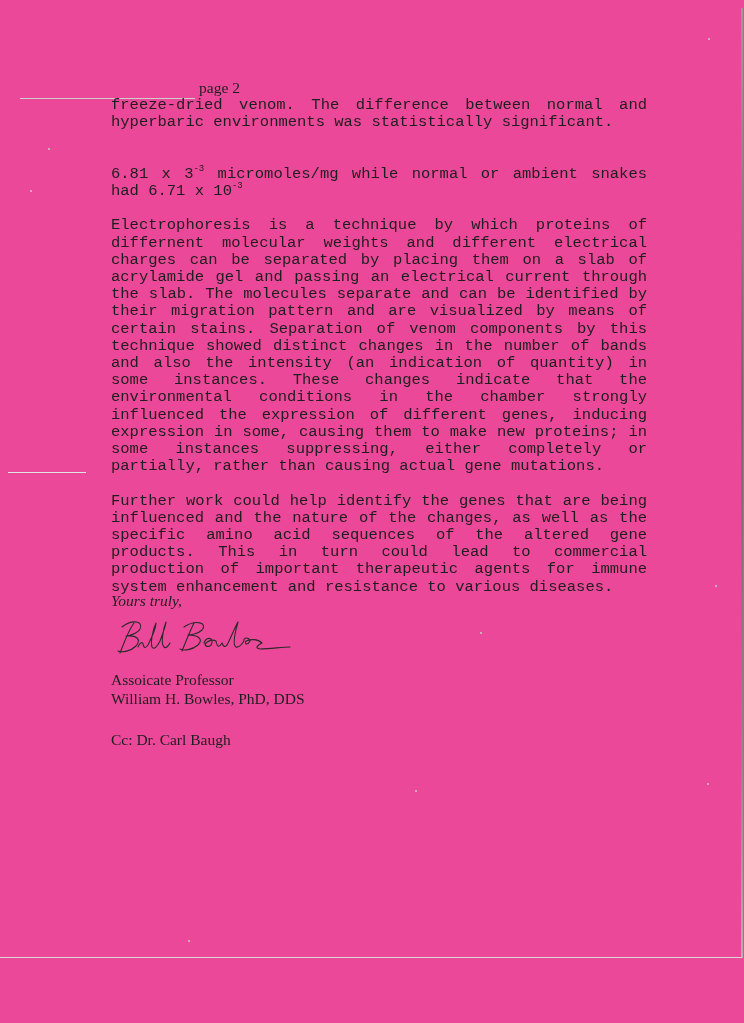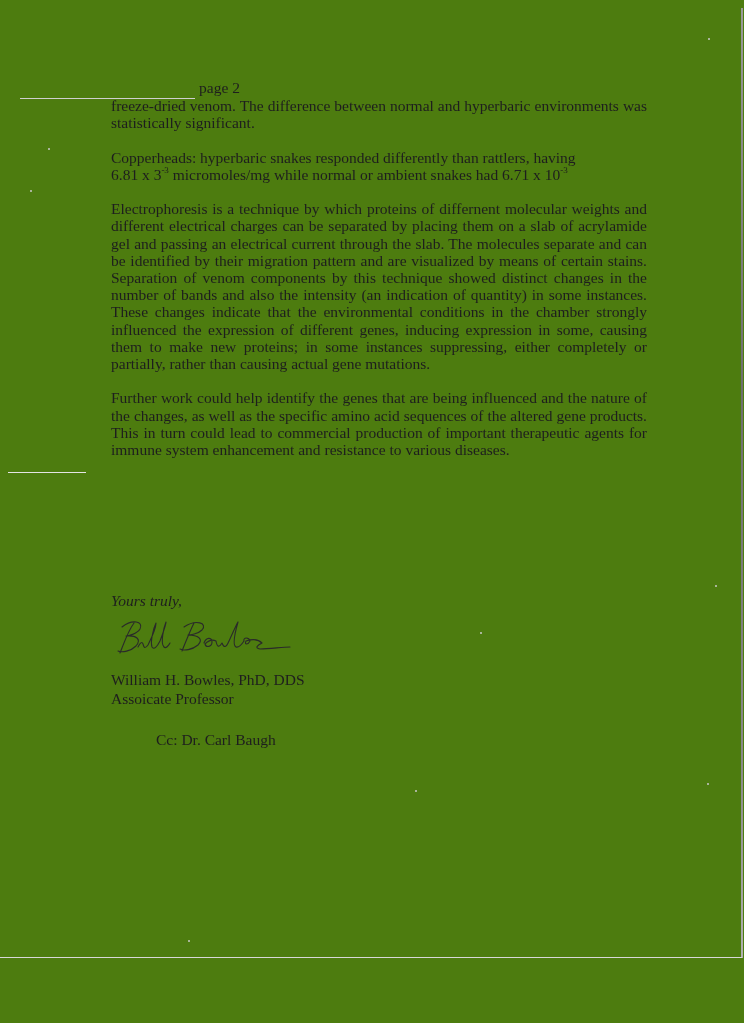--- a/index.html
+++ b/index.html
@@ -12,21 +12,21 @@
       height: 1023px;
       position: relative;
       overflow: hidden;
       font-family: "Liberation Serif", serif;
       color: #1e1e1e;
     }
     .page {
       position: absolute;
       left: 0; top: 0;
       width: 744px; height: 1023px;
-      background: #4d7c0f;
+      background: #ec4899;
     }
     
     .scan-edge-right {
       position: absolute;
       left: 741px; top: 8px;
       width: 2px; height: 950px;
       background: linear-gradient(#9a9a9a, #6e6e6e 40%, #8a8a8a 80%, #b0b0b0);
     }
     .scan-edge-bottom {
       position: absolute;
@@ -59,20 +59,21 @@
       font-size: 15.5px;
       line-height: 18px;
     }
     .body {
       position: absolute;
       left: 111px;
       top: 97px;
       width: 536px;
       font-size: 15.5px;
       line-height: 17.2px;
+      font-family: Liberation Mono, monospace;
     }
     .para {
       margin: 0 0 17.2px 0;
       text-align: justify;
       text-align-last: left;
     }
     sup {
       font-size: 9px;
       line-height: 0;
       vertical-align: 7px;
@@ -94,21 +95,20 @@
       left: 111px; top: 670px;
       font-size: 15.5px;
       line-height: 19px;
     }
     .signer div { white-space: nowrap; }
     .cc {
       position: absolute;
       left: 111px; top: 731px;
       font-size: 15.5px;
       line-height: 17.2px;
-      margin-left: 45px;
     }
   </style>
 </head>
 <body>
 
 <div class="page">
 
   <div class="scan-edge-right"></div>
   <div class="scan-edge-bottom"></div>
   <div class="header-rule"></div>
@@ -120,21 +120,21 @@
   <div class="speck" style="left:480px;top:632px"></div>
   <div class="speck" style="left:415px;top:790px"></div>
   <div class="speck" style="left:188px;top:940px"></div>
   <div class="speck" style="left:715px;top:585px"></div>
 
   <div class="page-label">page 2</div>
 
   <div class="body">
     <p class="para">freeze-dried venom.  The difference between normal and hyperbaric environments was statistically significant.</p>
 
-    <p class="para"><span>Copperheads:  hyperbaric snakes responded differently than rattlers, having</span><br><span><span>6.81 x 3</span><sup>-3</sup></span><span> micromoles/mg while normal or ambient snakes had </span><span><span>6.71 x 10</span><sup>-3</sup></span><br></p>
+    <p class="para"><br><span><span>6.81 x 3</span><sup>-3</sup></span><span> micromoles/mg while normal or ambient snakes had </span><span><span>6.71 x 10</span><sup>-3</sup></span><br></p>
 
     <p class="para">Electrophoresis is a technique by which proteins of differnent molecular weights and different electrical charges can be separated by placing them on a slab of acrylamide gel and passing an electrical current through the slab. The molecules separate and can be identified by their migration pattern and are visualized by means of certain stains.  Separation of venom components by this technique showed distinct changes in the number of bands and also the intensity (an indication of quantity) in some instances.  These changes indicate that the environmental conditions in the chamber strongly influenced the expression of different genes, inducing expression in some, causing them to make new proteins; in some instances suppressing, either completely or partially, rather than causing actual gene mutations.</p>
 
     <p class="para">Further work could help identify the genes that are being influenced and the nature of the changes, as well as the specific amino acid sequences of the altered gene products.  This in turn could lead to commercial production of important therapeutic agents for immune system enhancement and resistance to various diseases.</p>
   </div>
 
   <div class="closing">Yours truly,</div>
 
   <svg class="signature" viewBox="0 0 190 42">
     <g fill="none" stroke="#2a2a2a" stroke-width="1.1" stroke-linecap="round" stroke-linejoin="round">
@@ -143,18 +143,18 @@
 
       <path d="M26 30 C28 26 30 24 31 27 C32 31 33 32 36 28 C40 20 44 10 44 6 C42 10 38 24 40 30 C42 33 45 30 48 24 C51 16 54 8 54 5 C52 10 48 26 52 30 C54 32 57 28 58 26"></path>
 
       <path d="M70 34 C74 24 78 14 82 6 M72 10 C84 2 96 6 90 13 C86 17 78 18 76 18 C86 18 92 22 86 28 C80 33 72 34 68 32"></path>
 
       <path d="M92 26 C94 20 100 20 100 25 C100 30 94 31 93 27 C96 24 100 22 104 24 C105 30 107 31 110 26 C112 31 114 31 117 24 C120 18 124 8 126 5 C124 12 120 28 124 30 C127 31 130 27 132 24 C131 20 137 20 138 24 C136 28 132 28 134 24 C140 22 146 22 150 26 C146 28 142 31 148 32 C158 32 170 30 178 30"></path>
     </g>
   </svg>
 
   <div class="signer">
+    <div>Assoicate Professor</div>
     <div>William H. Bowles, PhD, DDS</div>
-    <div>Assoicate Professor</div>
   </div>
 
   <div class="cc">Cc: Dr. Carl Baugh</div>
 </div>
 
 </body></html>

